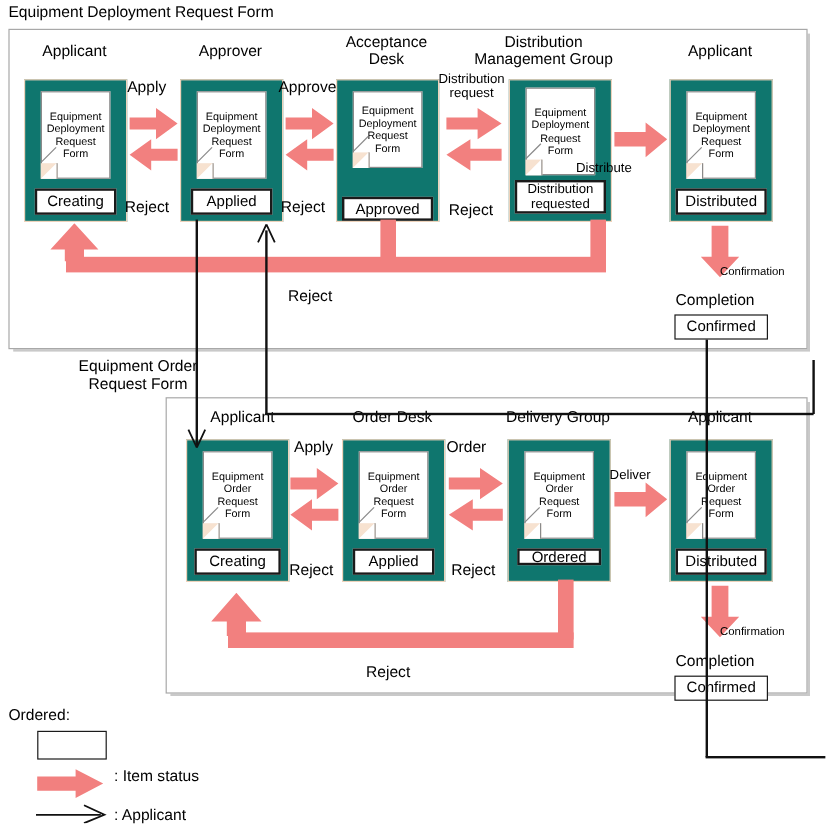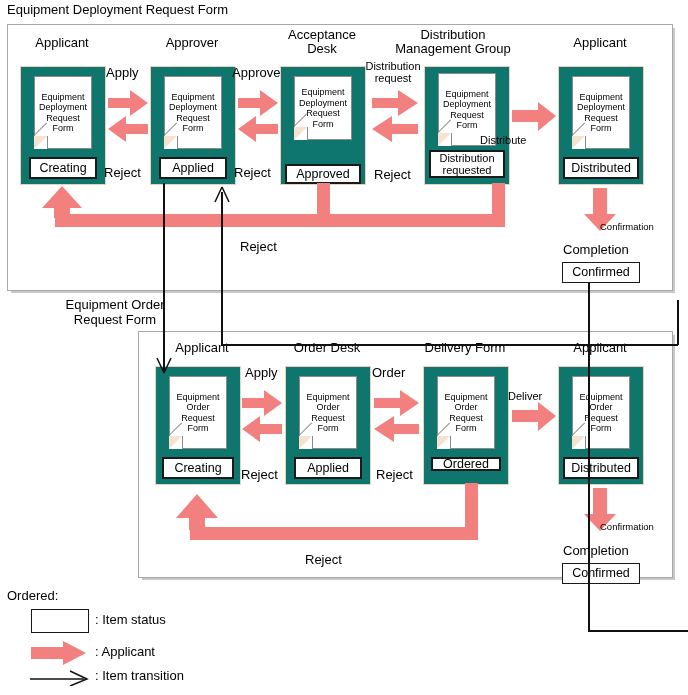--- a/index.html
+++ b/index.html
@@ -80,21 +80,21 @@
   .elabel.tiny{font-size:9.5px;line-height:10.5px;}
   .elabel.mid{font-size:11px;line-height:12px;}
 
   
   .bline{position:absolute;background:#111;}
   .bline.v{width:1.5px;}
   .bline.h{height:1.5px;}
 
   
   .legend-title{position:absolute;font-size:13px;}
-  .legend-row{position:absolute;font-size:13px;line-height:16px;}
+  .legend-row{position:absolute;font-size:13px;line-height:16px;margin-top:27px;}
   .legend-box{
     position:absolute;width:56px;height:22px;background:#fff;border:1.5px solid #1a1a1a;
   }
 </style>
 </head>
 <body>
 
 <div class="frame-title" style="left:7px;top:2px;">Equipment Deployment Request Form</div>
 <div class="frame" style="left:7px;top:24px;width:664px;height:265px;"></div>
 
@@ -225,21 +225,21 @@
 <div class="elabel tiny" style="left:600px;top:222px;">Confirmation</div>
 <div class="elabel" style="left:563px;top:243px;">Completion</div>
 <div class="status" style="position:absolute;left:562px;top:262px;width:78px;height:21px;border-width:1.5px;">Confirmed</div>
 
 <div class="frame-title" style="left:50px;top:297px;text-align:center;width:130px;">Equipment Order
 Request Form</div>
 <div class="frame" style="left:138px;top:331px;width:533px;height:245px;"></div>
 
 <div class="lane-label" style="left:160px;top:341px;width:84px;">Applicant</div>
 <div class="lane-label" style="left:282px;top:341px;width:90px;">Order Desk</div>
-<div class="lane-label" style="left:418px;top:341px;width:94px;">Delivery Form</div>
+<div class="lane-label" style="left:418px;top:341px;width:94px;">Delivery Group</div>
 <div class="lane-label" style="left:558px;top:341px;width:84px;">Applicant</div>
 
 <div class="lane" style="left:155px;top:366px;width:84px;height:117px;">
   <div class="doc" style="width:58px;height:73px;margin-top:9px;">
     <div class="doc-text">Equipment
 Order
 Request
 Form</div>
     <div class="fold-cut"></div>
     <div class="fold-tri"></div>

